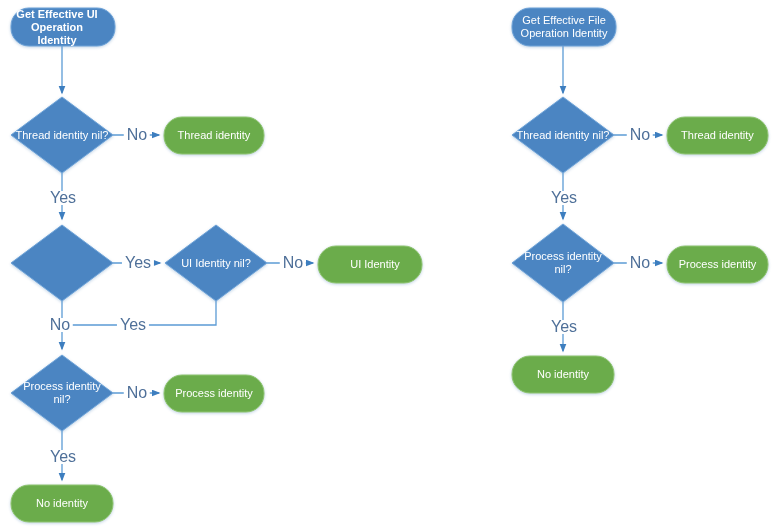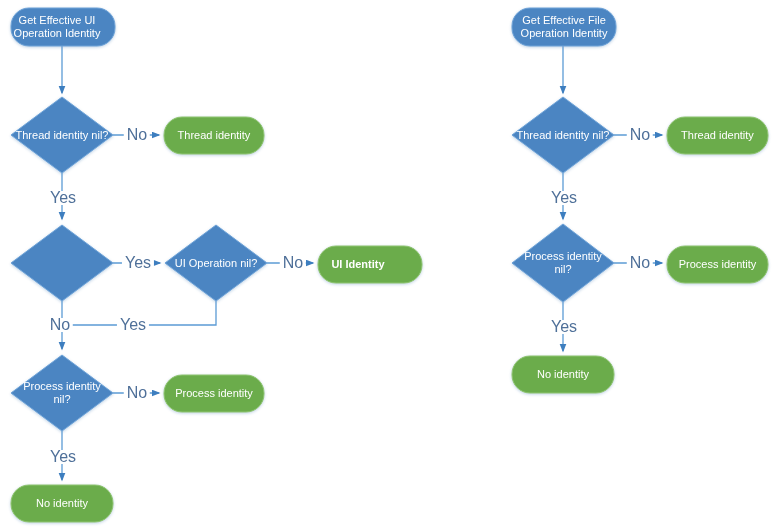--- a/index.html
+++ b/index.html
@@ -71,25 +71,25 @@
     <rect class="shape shape-green" x="11" y="485" width="102" height="37" rx="18"></rect>
 
     <rect class="shape shape-blue" x="512" y="8" width="104" height="38" rx="18"></rect>
     <polygon class="shape shape-blue" points="563,97 614,135 563,173 512,135"></polygon>
     <rect class="shape shape-green" x="667" y="117" width="101" height="37" rx="18"></rect>
     <polygon class="shape shape-blue" points="563,224 614,263 563,302 512,263"></polygon>
     <rect class="shape shape-green" x="667" y="246" width="101" height="37" rx="18"></rect>
     <rect class="shape shape-green" x="512" y="356" width="102" height="37" rx="18"></rect>
   </svg>
 
-  <div class="node-label" style="left:11px;top:8px;width:92px;height:38px;">Get Effective UI Operation Identity</div>
+  <div class="node-label" style="left:11px;top:8px;width:92px;height:38px;font-weight:bold;">Get Effective UI Operation Identity</div>
   <div class="node-label" style="left:14px;top:99px;width:96px;height:72px;">Thread identity nil?</div>
   <div class="node-label" style="left:164px;top:117px;width:100px;height:37px;">Thread identity</div>
-  <div class="node-label" style="left:168px;top:227px;width:96px;height:72px;">UI Operation nil?</div>
-  <div class="node-label" style="left:316px;top:246px;width:84px;height:37px;font-weight:bold;">UI Identity</div>
+  <div class="node-label" style="left:168px;top:227px;width:96px;height:72px;">UI Identity nil?</div>
+  <div class="node-label" style="left:333px;top:246px;width:84px;height:37px;">UI Identity</div>
   <div class="node-label" style="left:14px;top:357px;width:96px;height:72px;">Process identity nil?</div>
   <div class="node-label" style="left:164px;top:375px;width:100px;height:37px;">Process identity</div>
   <div class="node-label" style="left:11px;top:485px;width:102px;height:37px;">No identity</div>
 
   <div class="edge-label" style="left:137px;top:135px;">No</div>
   <div class="edge-label" style="left:63px;top:198px;">Yes</div>
   <div class="edge-label" style="left:138px;top:263px;">Yes</div>
   <div class="edge-label" style="left:293px;top:263px;">No</div>
   <div class="edge-label" style="left:60px;top:325px;">No</div>
   <div class="edge-label" style="left:133px;top:325px;">Yes</div>

